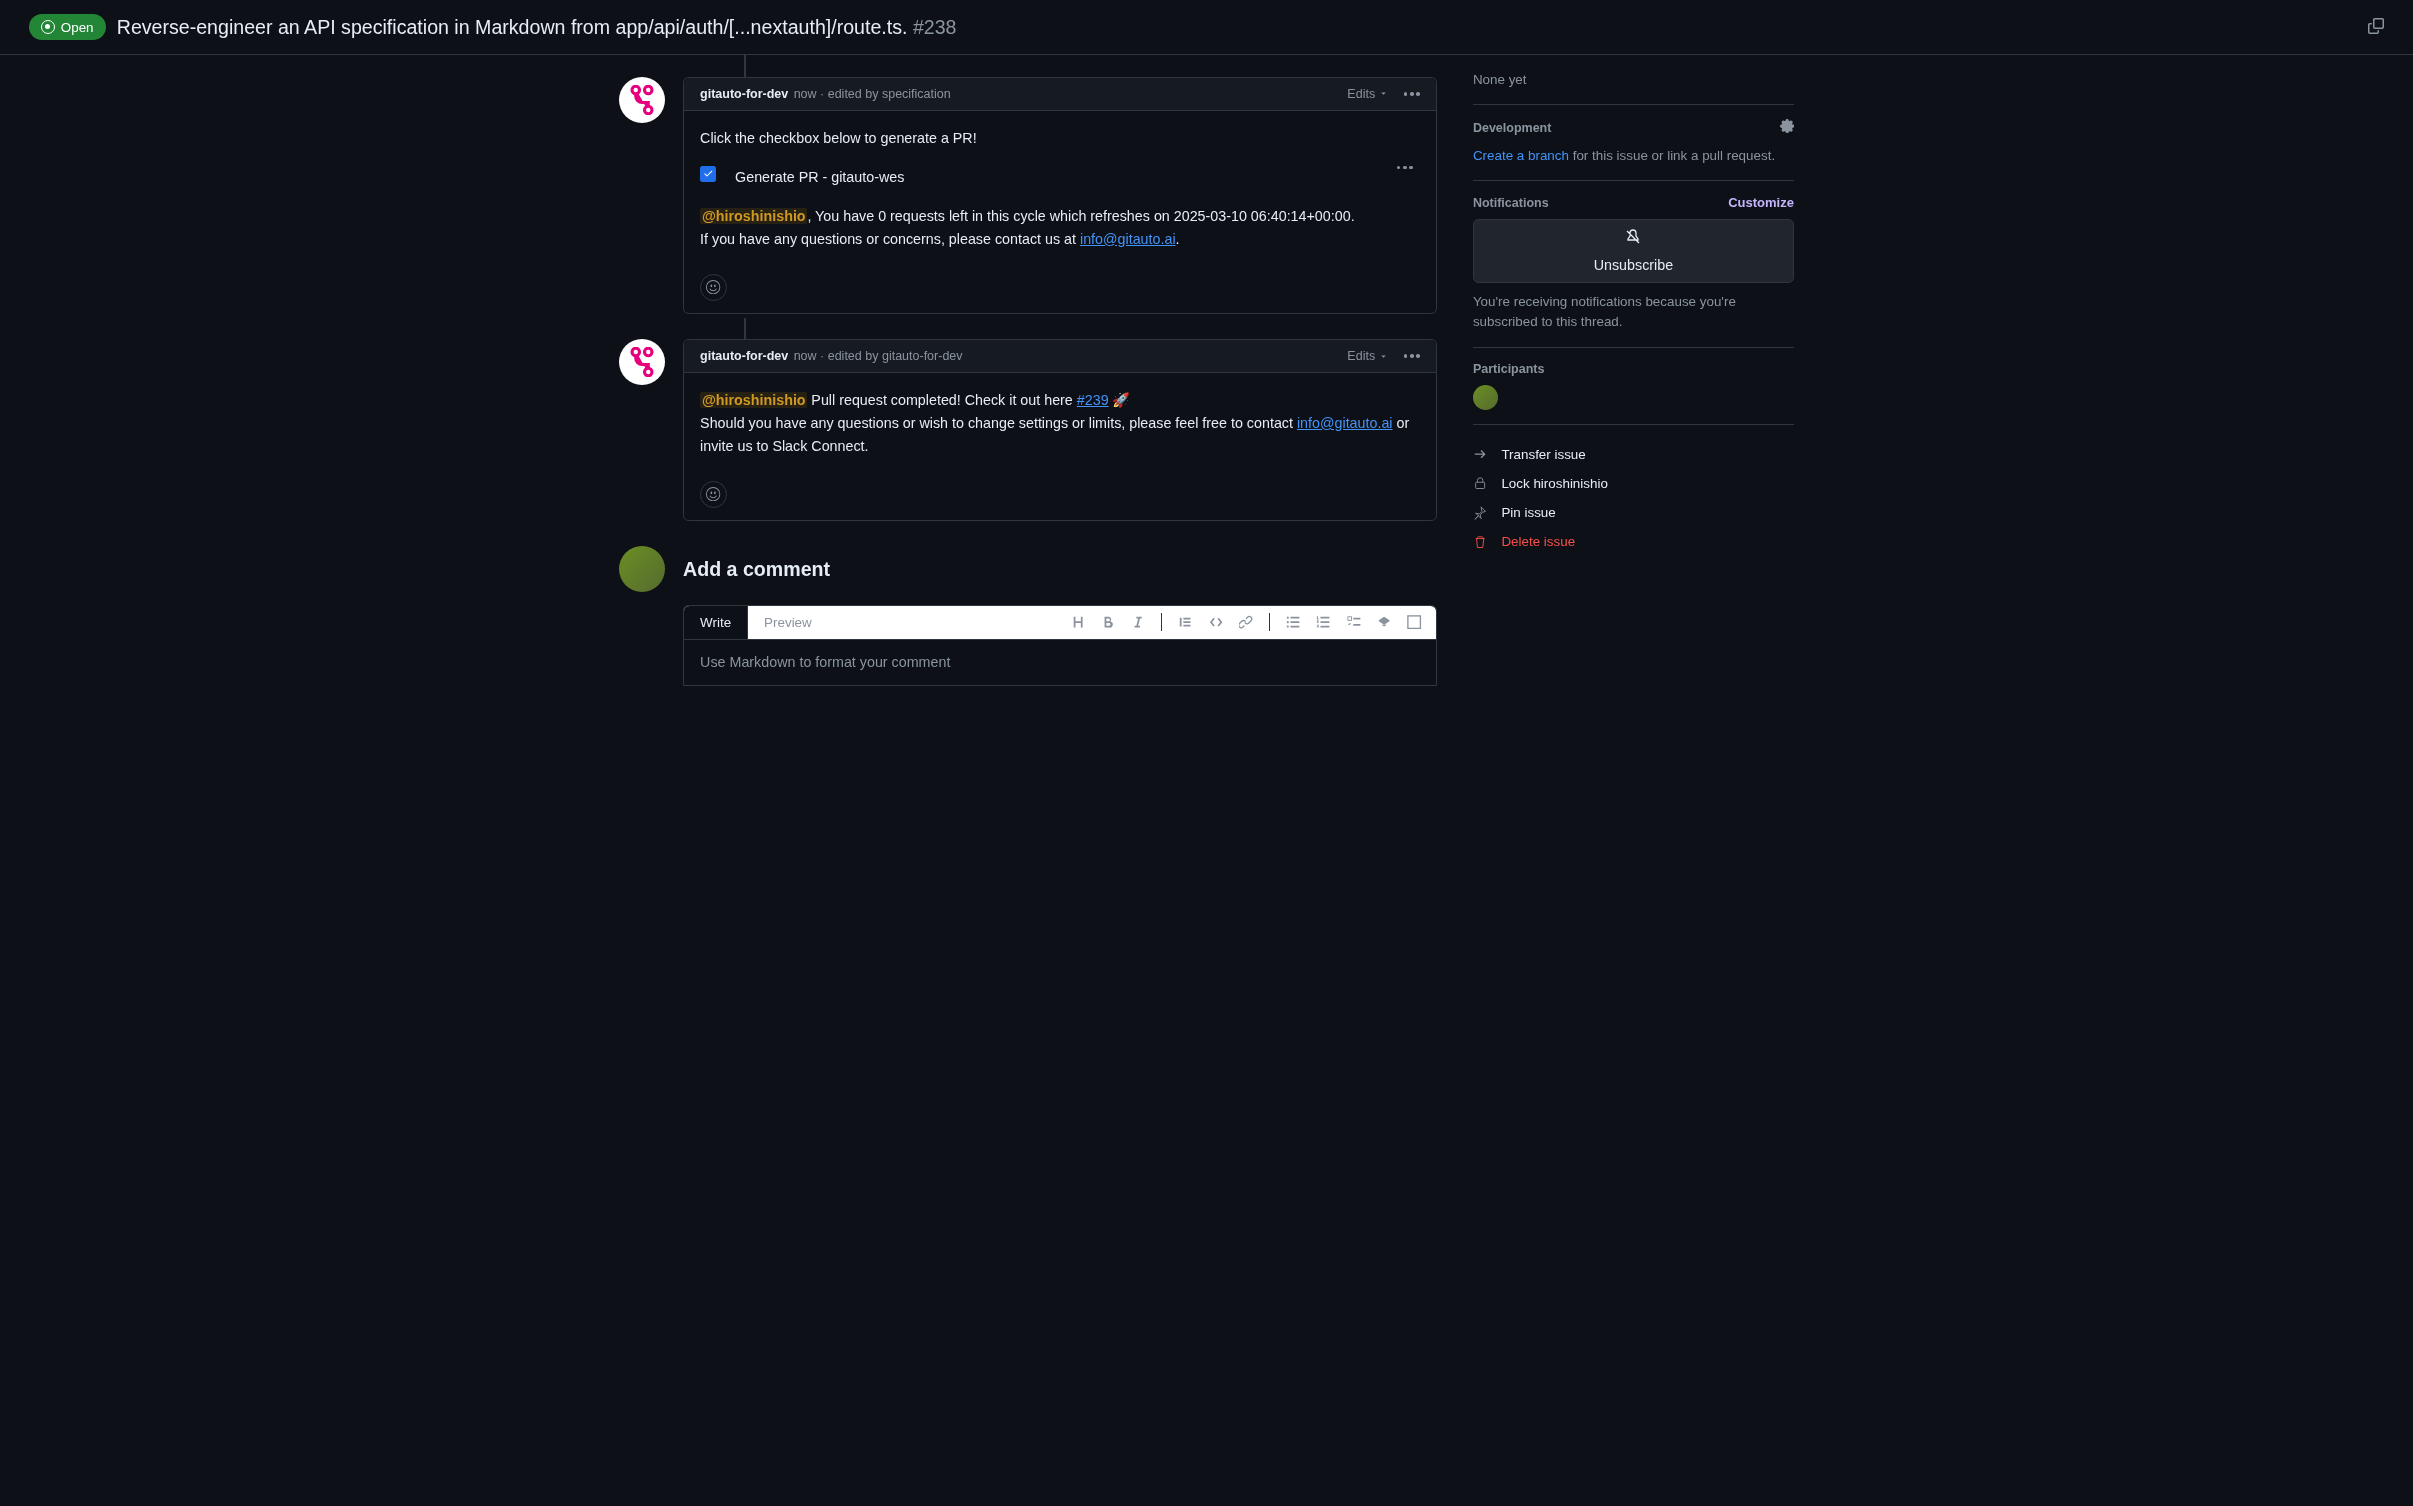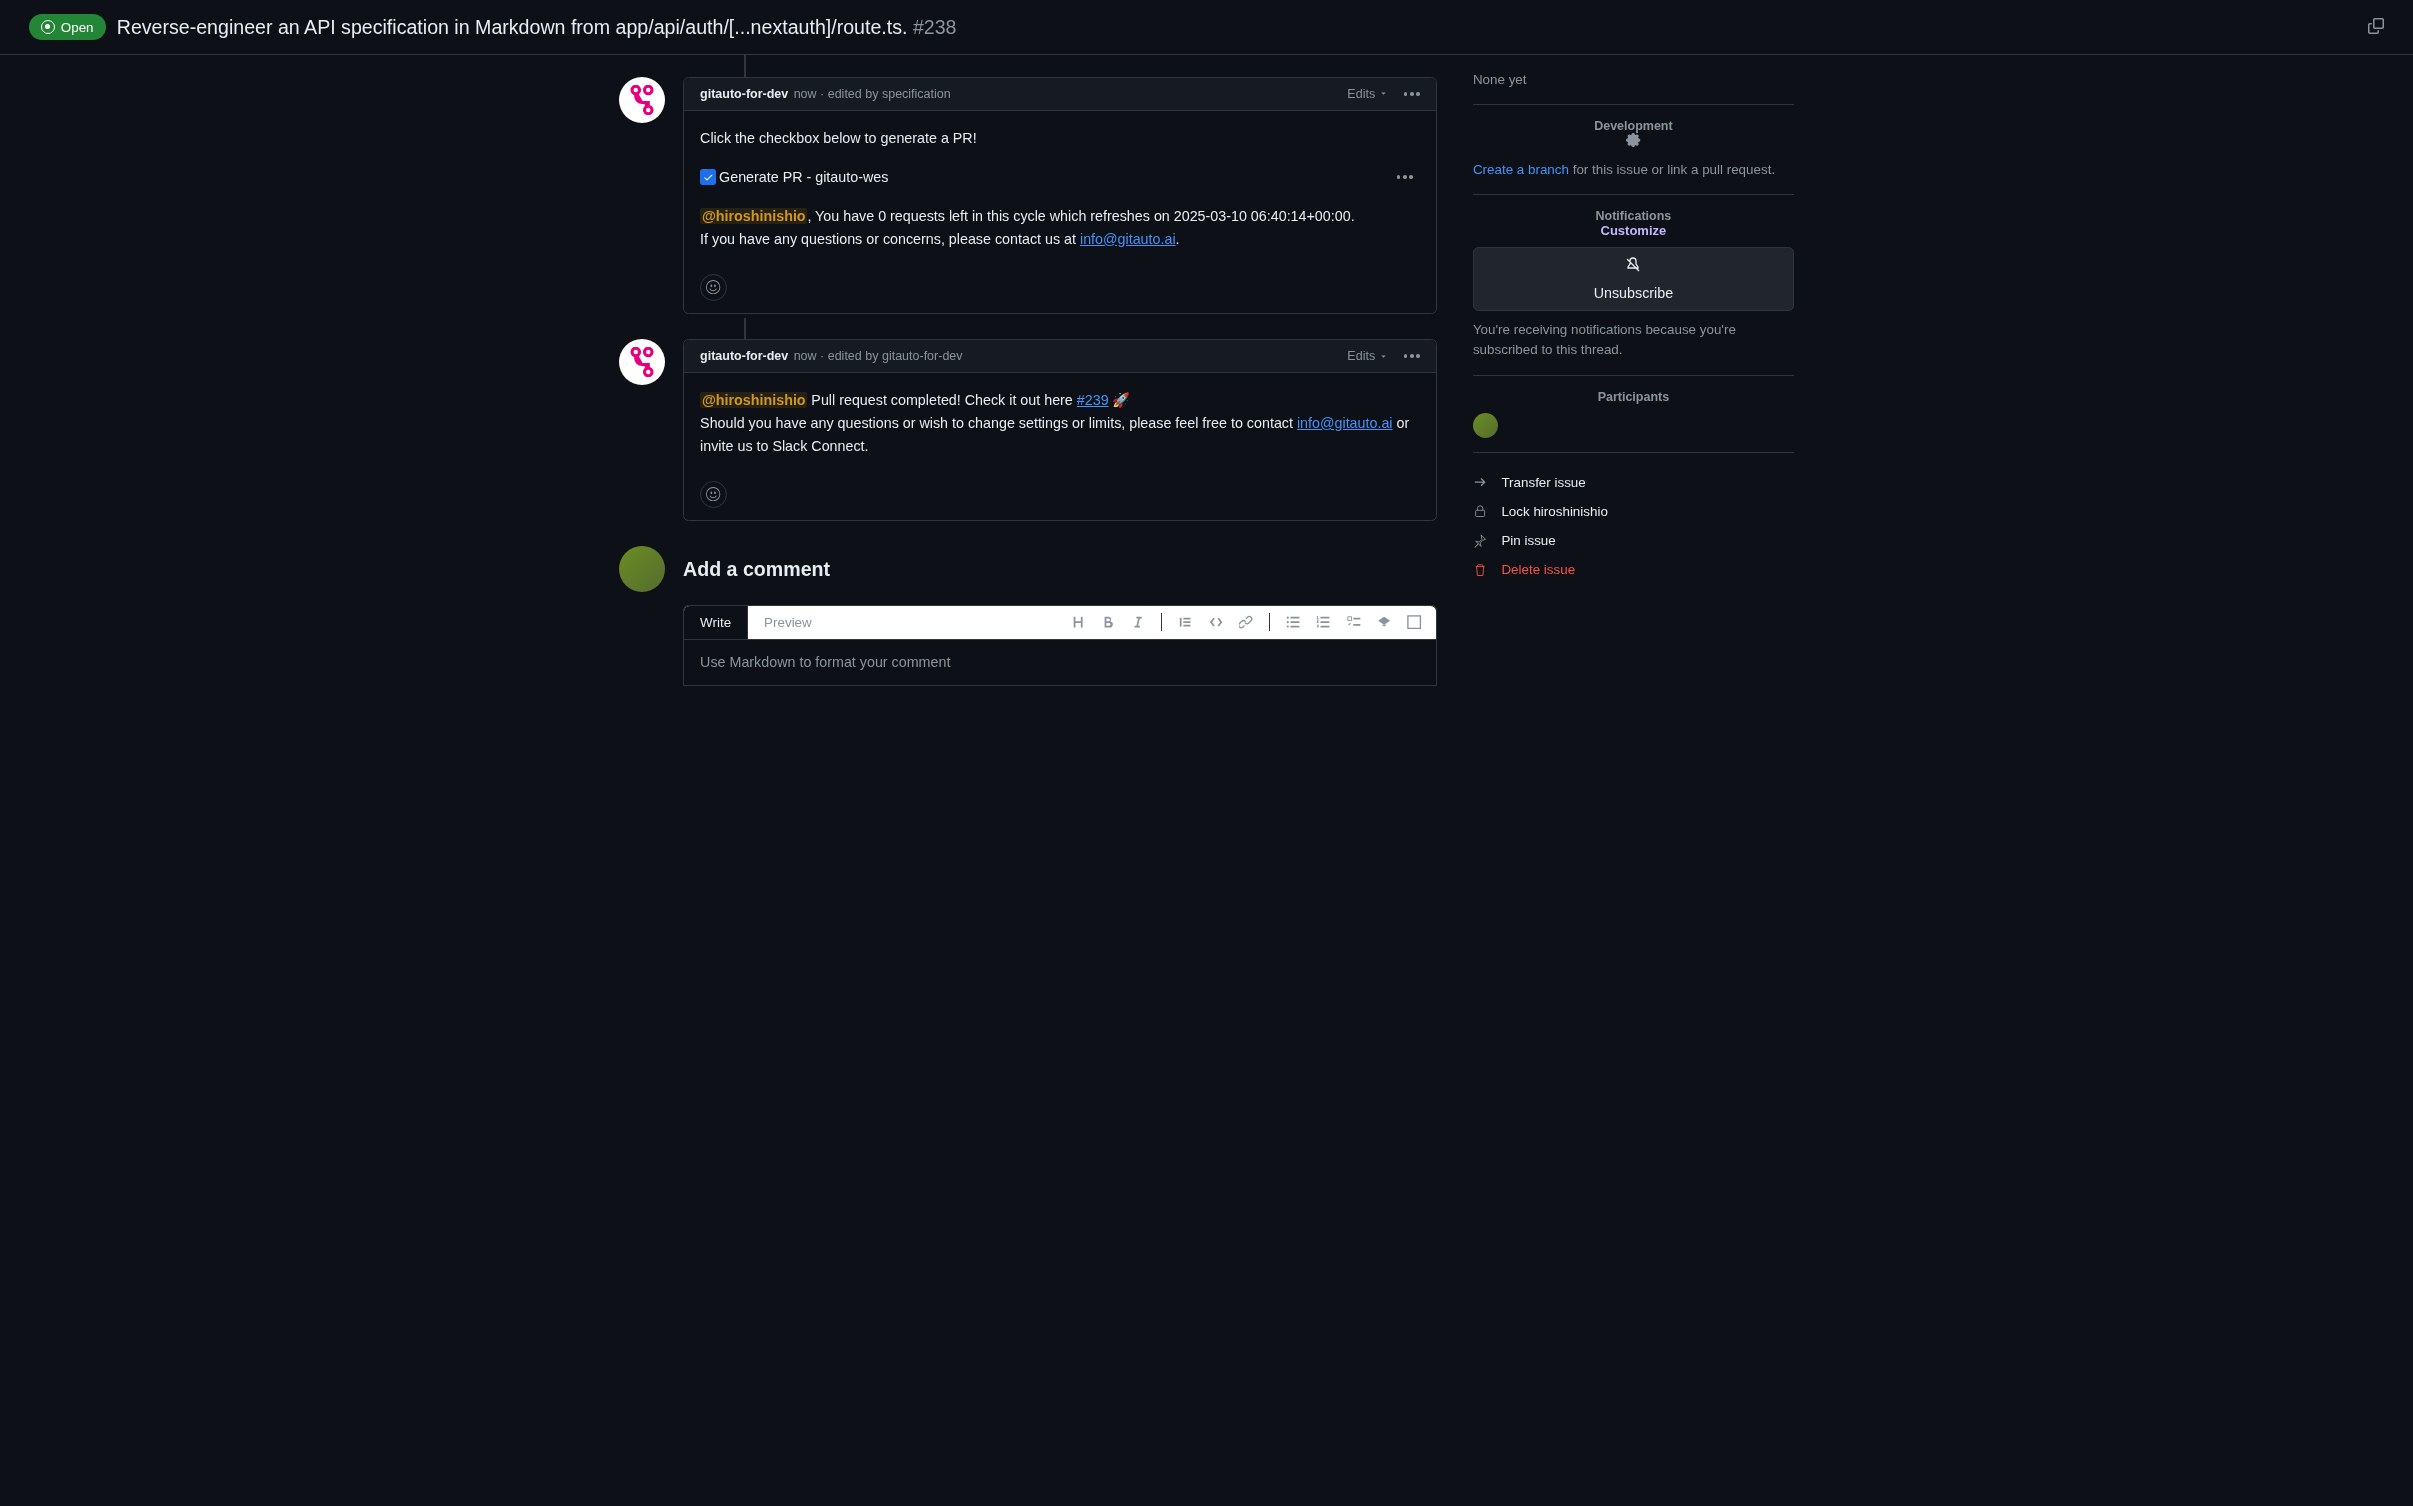--- a/index.html
+++ b/index.html
@@ -104,22 +104,22 @@
 .comment-body { padding: 16px; font-size: 14.3px; line-height: 1.6; }
 .comment-body p { margin-bottom: 12.5px; }
 .comment-body p:last-of-type { margin-bottom: 0; }
 
 .task-list {
   list-style: none;
   margin: 12.5px 0;
 }
 .task-item {
   display: flex;
-  align-items: center;
-  gap: 3px;
+  align-items: flex-start;
+  gap: 19px;
   padding: 3.6px 0;
 }
 .task-checkbox {
   width: 16px; height: 16px;
   background: #1f6feb;
   border-radius: 2.7px;
   display: flex; align-items: center; justify-content: center;
   flex-shrink: 0;
 }
 .task-checkbox svg { width: 10.7px; height: 10.7px; }
@@ -198,21 +198,20 @@
 
 .sidebar-section {
   border-bottom: 0.9px solid #30363d;
   padding: 14.3px 0;
 }
 .sidebar-section:first-of-type { padding-top: 0; }
 .sidebar-heading {
   display: flex; align-items: center; justify-content: space-between;
   font-weight: 600; font-size: 12.5px; color: #8b949e;
   margin-bottom: 9px;
-  flex-direction: column;
 }
 .sidebar-text { color: #8b949e; font-size: 13.4px; line-height: 1.5; }
 .sidebar-link { color: #4493f8; cursor: pointer; }
 .unsubscribe-btn {
   width: 100%;
   padding: 9px;
   background: #21262d;
   border: 0.9px solid #30363d;
   border-radius: 5.4px;
   color: #e6edf3;

